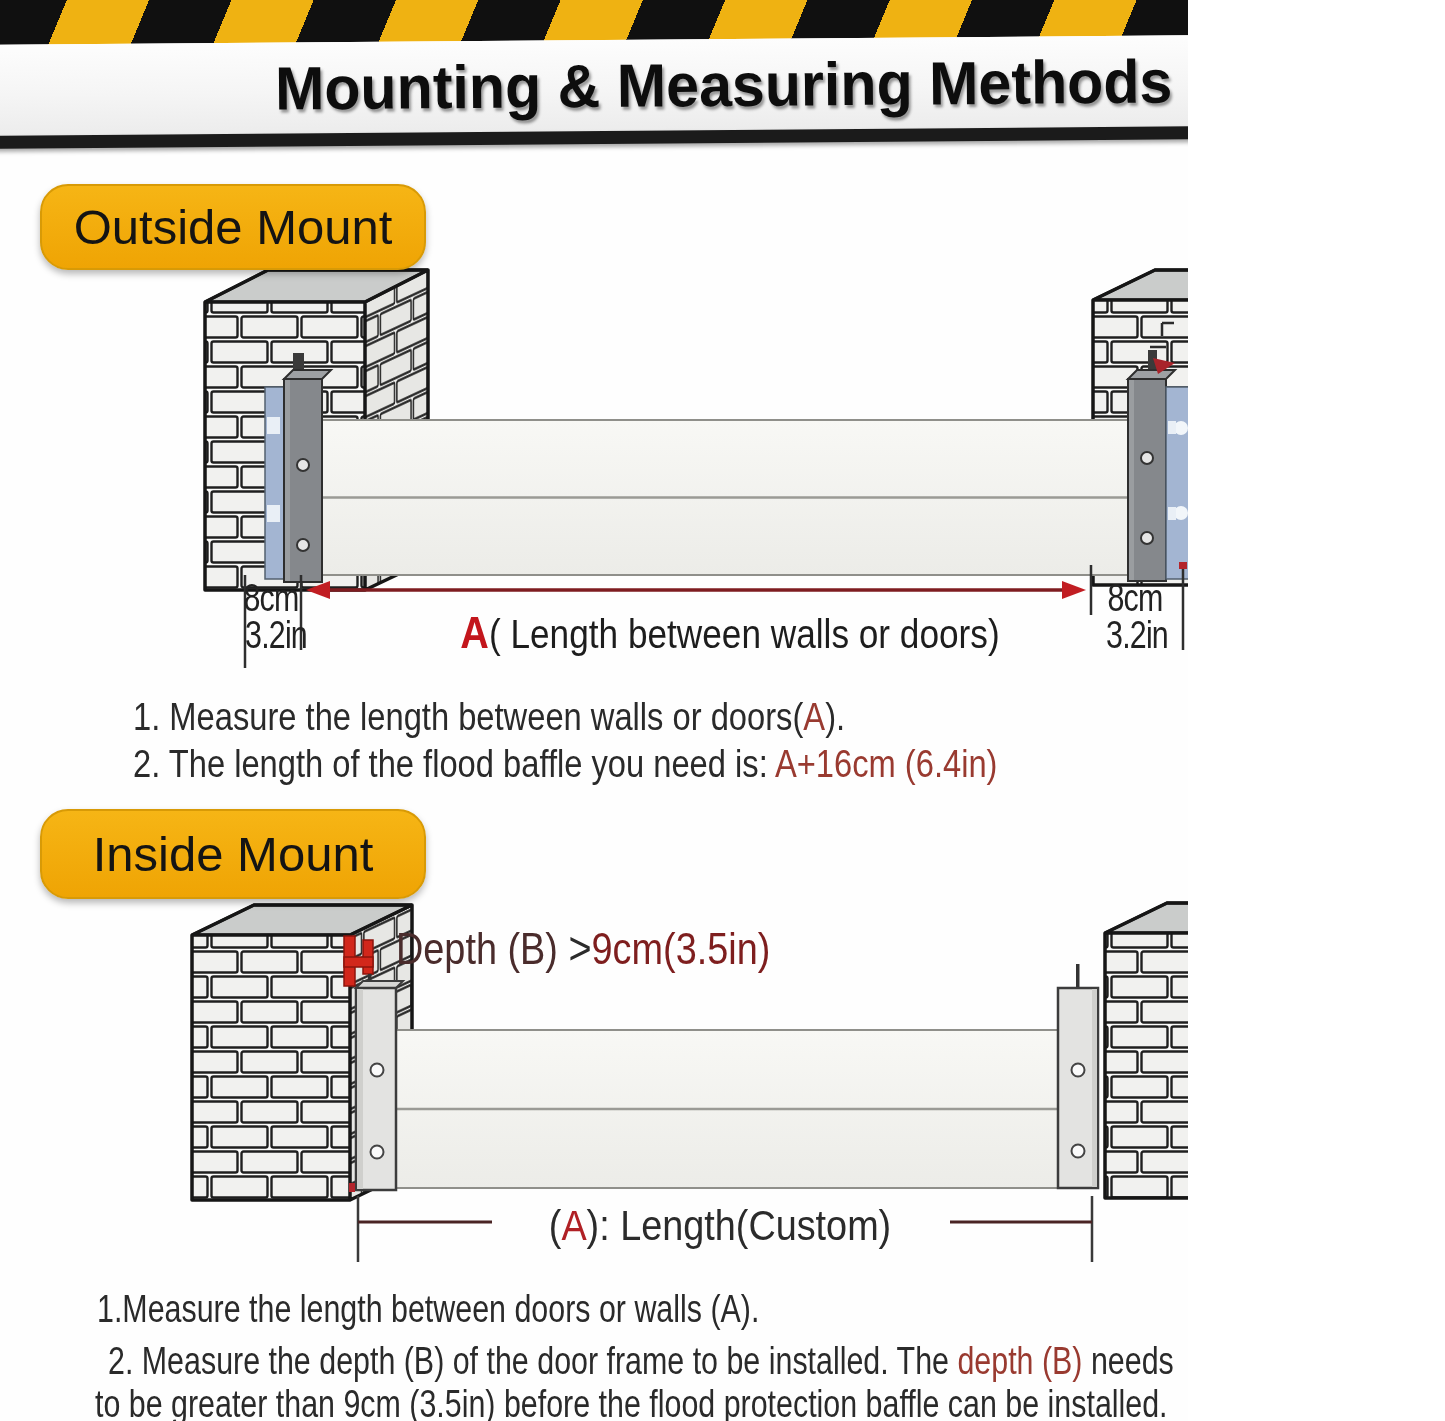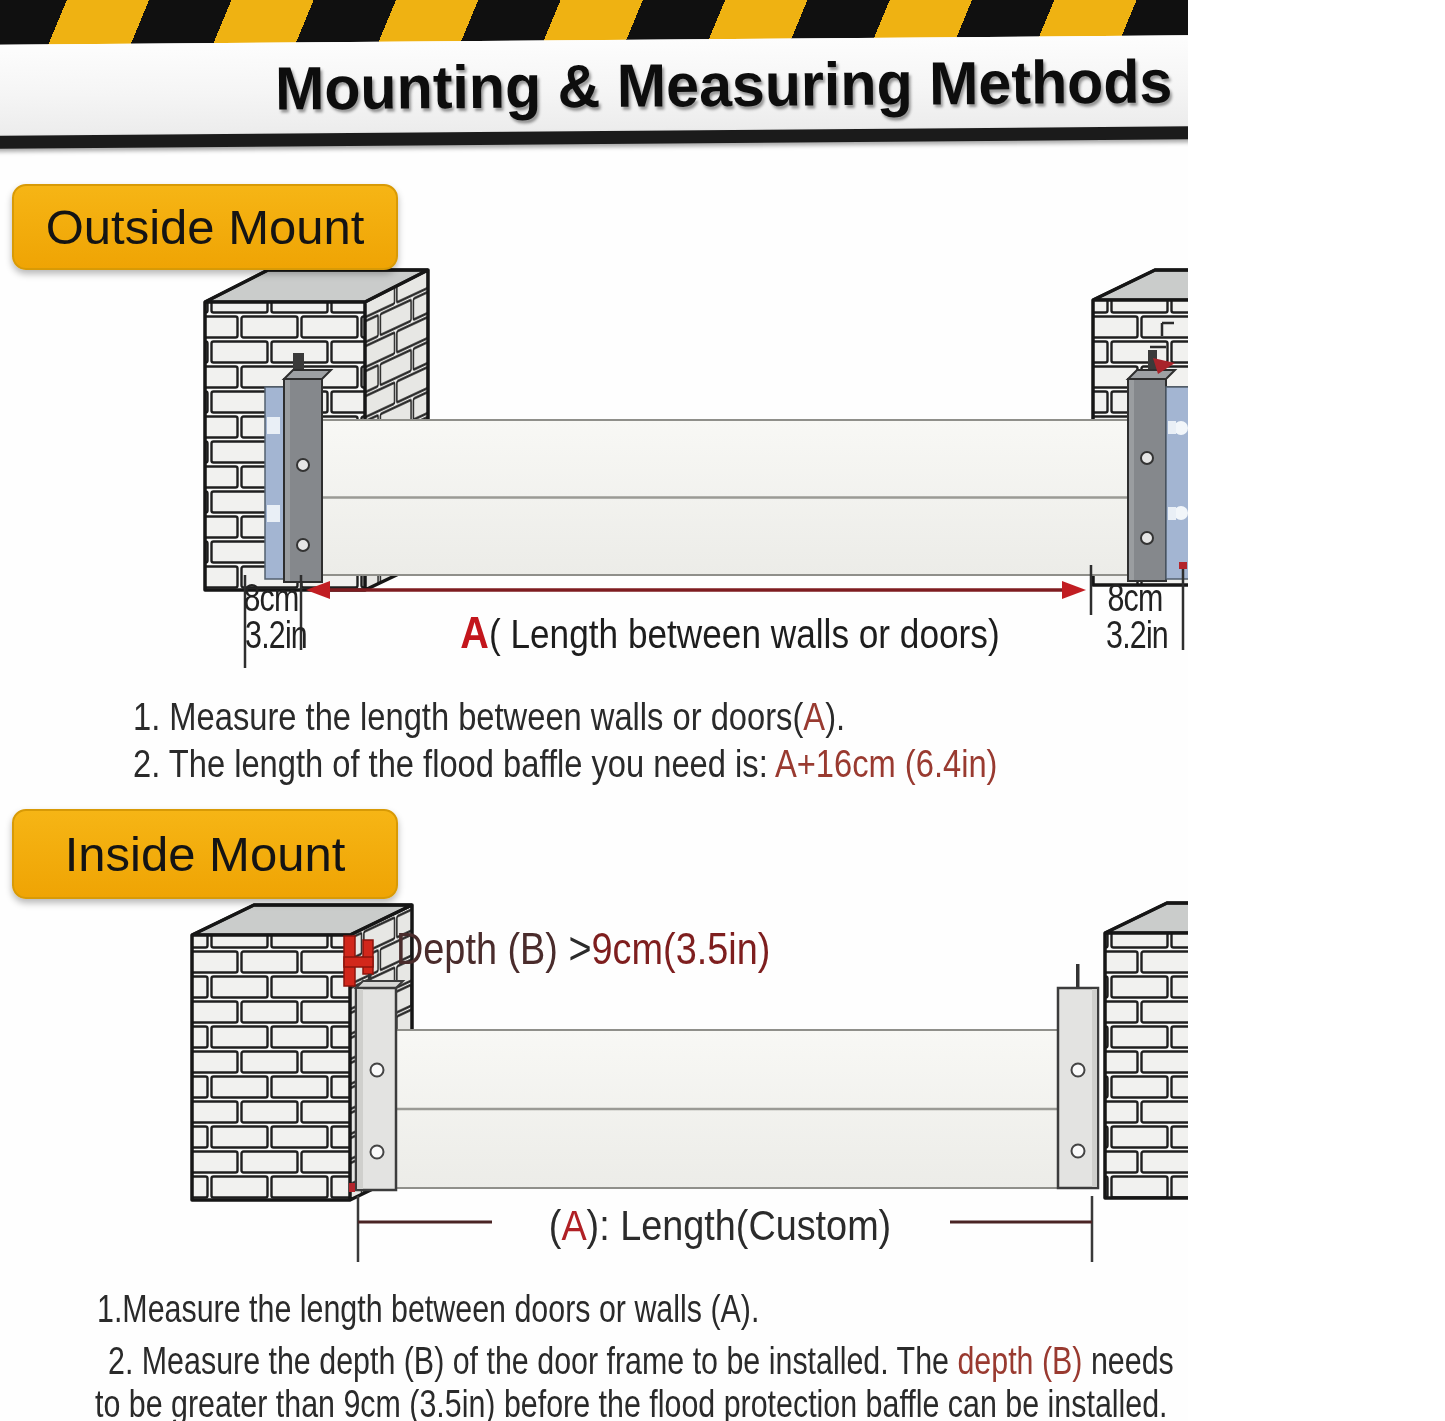--- a/index.html
+++ b/index.html
@@ -16,23 +16,23 @@
     display:flex; align-items:center; justify-content:center;
   }
   .title {
     font-size:61px; font-weight:700; color:#0D0D0D; white-space:nowrap;
     transform:scaleX(0.97); text-shadow:2px 3px 3px rgba(0,0,0,0.40), 1px 1px 0 rgba(255,255,255,0.65);
   }
   .banner-bar { height:13px; background:#1B1B1B; box-shadow:0 3px 4px rgba(0,0,0,0.35); }
 
   
   .badge {
-    position:absolute; left:12px; width:382px; z-index:2;
+    position:absolute; left:40px; width:382px; z-index:2;
     background:linear-gradient(180deg,#F6B515,#EFA404);
-    border:2px solid #D89A06; border-radius:14px;
+    border:2px solid #D89A06; border-radius:28px;
     display:flex; align-items:center; justify-content:center;
     color:#141414; box-shadow:0 4px 7px rgba(0,0,0,0.28);
     white-space:nowrap;
   }
   #badge-outside { top:184px; height:82px; font-size:49px; }
   #badge-inside  { top:809px; height:86px; font-size:49px; }
 
   svg.diagram { position:absolute; left:0; z-index:1; }
   #svg-outside { top:265px; }
   #svg-inside  { top:900px; }

